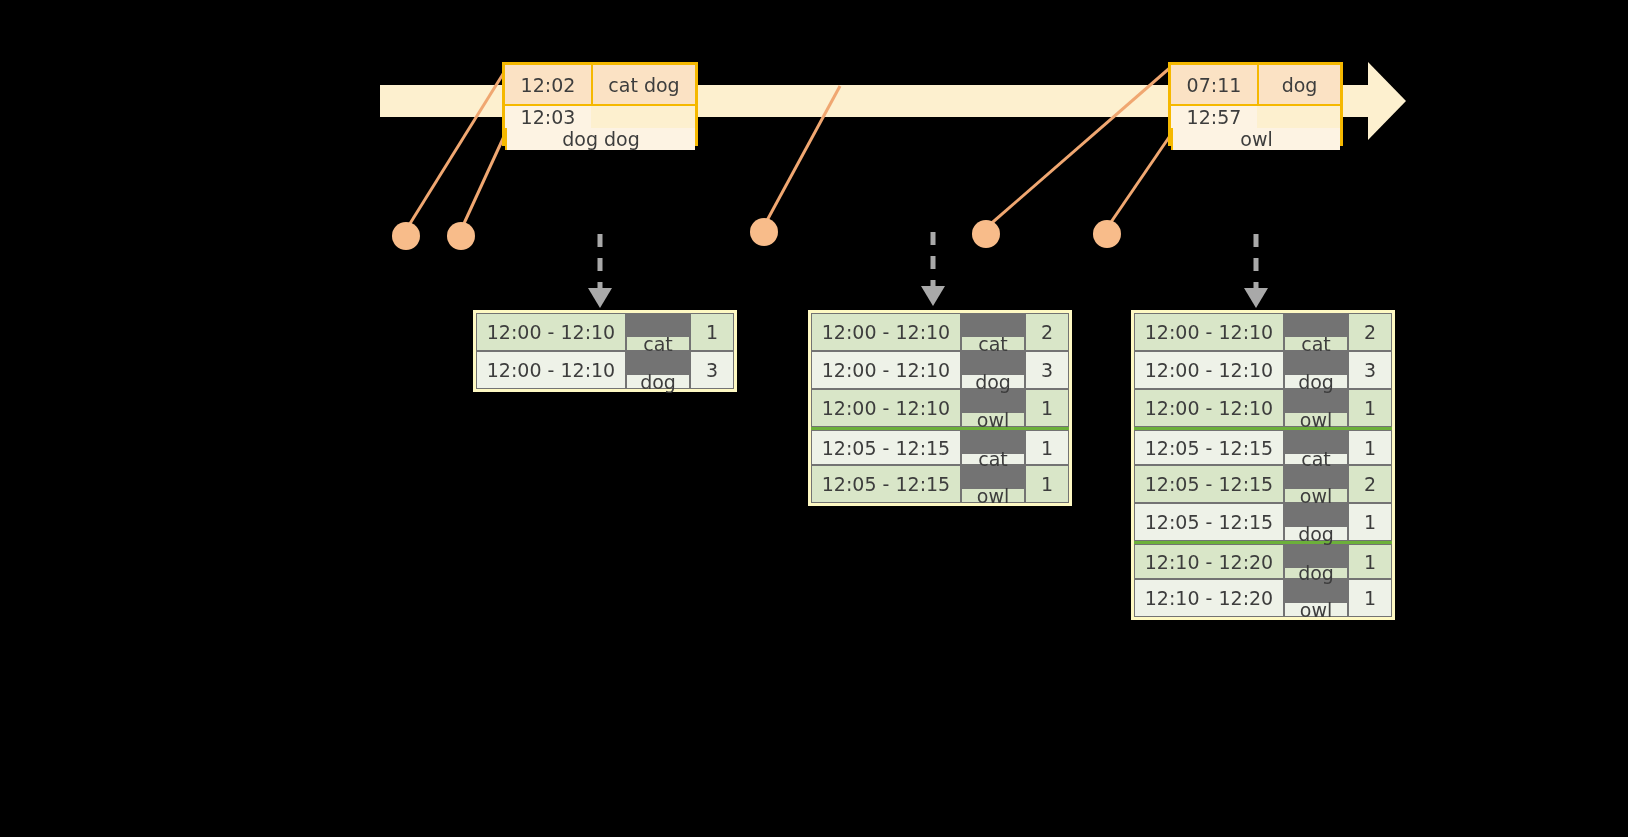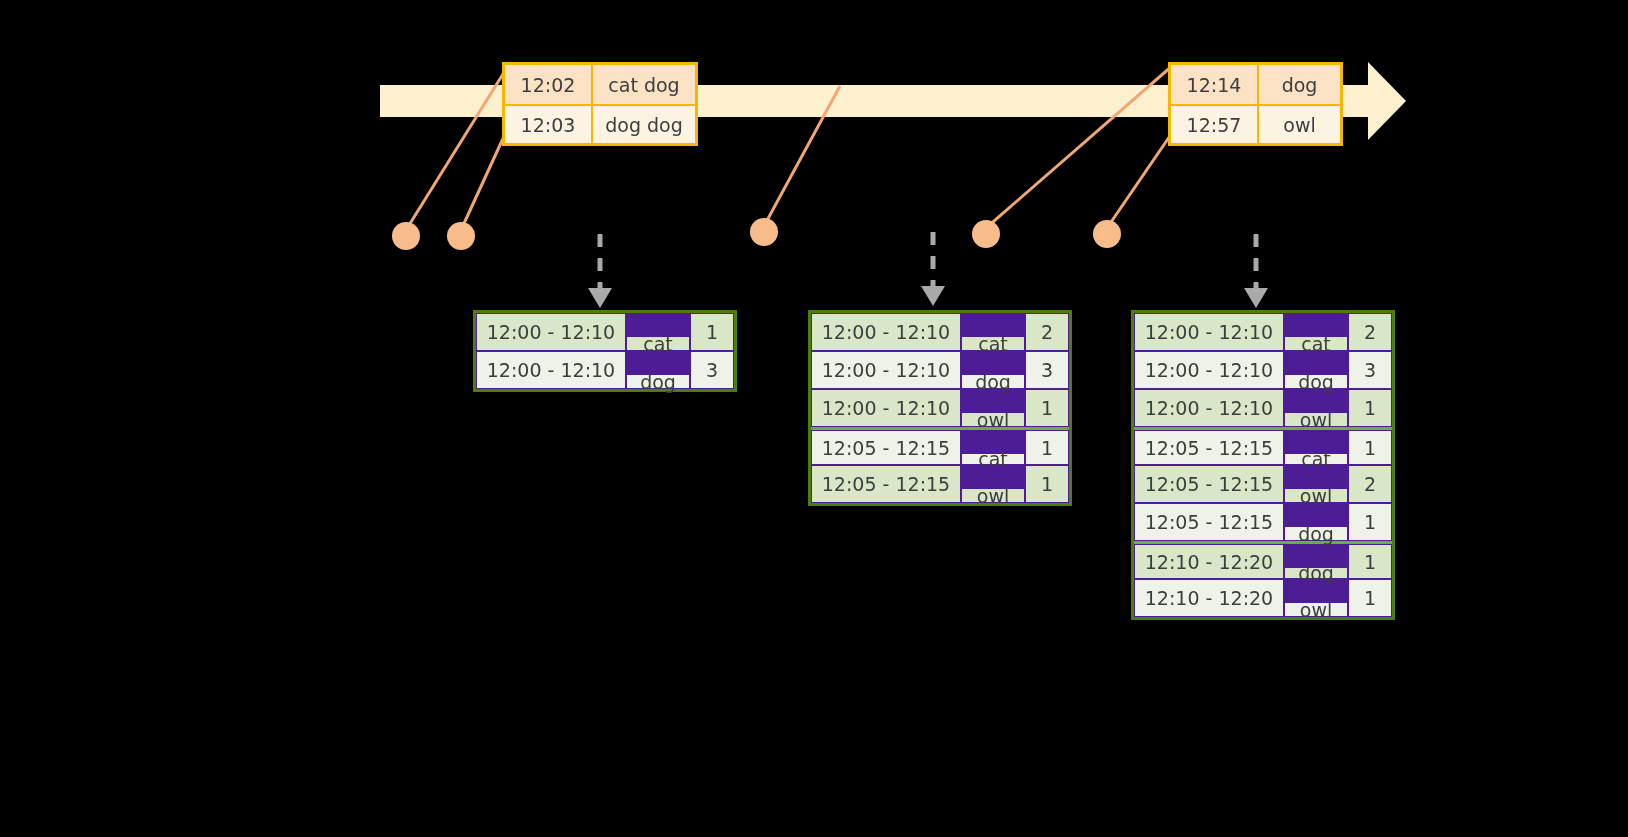--- a/index.html
+++ b/index.html
@@ -43,20 +43,21 @@
     box-sizing: border-box;
     background: #fdf0cf;
   }
   .event-row {
     display: flex;
     height: 39px;
     box-sizing: border-box;
   }
   .event-row + .event-row {
     border-top: 2px solid #f5b800;
+    flex-direction: column;
   }
   .event-row.shade .cell { background: #fbe2c4; }
   .event-row.plain .cell { background: #fdf3e3; }
   .event-row .cell {
     display: flex;
     align-items: center;
     justify-content: center;
     font-size: 19px;
     color: #3d3d3d;
     box-sizing: border-box;
@@ -81,23 +82,23 @@
     position: absolute;
     left: 0;
     top: 0;
     width: 1628px;
     height: 837px;
     pointer-events: none;
   }
   
   .win-table {
     position: absolute;
-    border: 3px solid #4d7c0f;
-    box-sizing: border-box;
-    background: #4c1d95;
+    border: 3px solid #fef9c3;
+    box-sizing: border-box;
+    background: #737373;
   }
   .win-row {
     display: flex;
     height: 38px;
     box-sizing: border-box;
   }
   .win-row .cell {
     display: flex;
     align-items: center;
     justify-content: center;
@@ -153,21 +154,21 @@
     </div>
     <div class="event-row plain">
       <div class="cell time">12:03</div>
       <div class="cell words">dog dog</div>
     </div>
   </div>
 
 
   <div class="event-box" id="event-box-3">
     <div class="event-row shade">
-      <div class="cell time">12:14</div>
+      <div class="cell time">07:11</div>
       <div class="cell words">dog</div>
     </div>
     <div class="event-row plain">
       <div class="cell time">12:57</div>
       <div class="cell words">owl</div>
     </div>
   </div>
 
   <div class="dot" style="left:392px; top:222px;"></div>
   <div class="dot" style="left:447px; top:222px;"></div>

